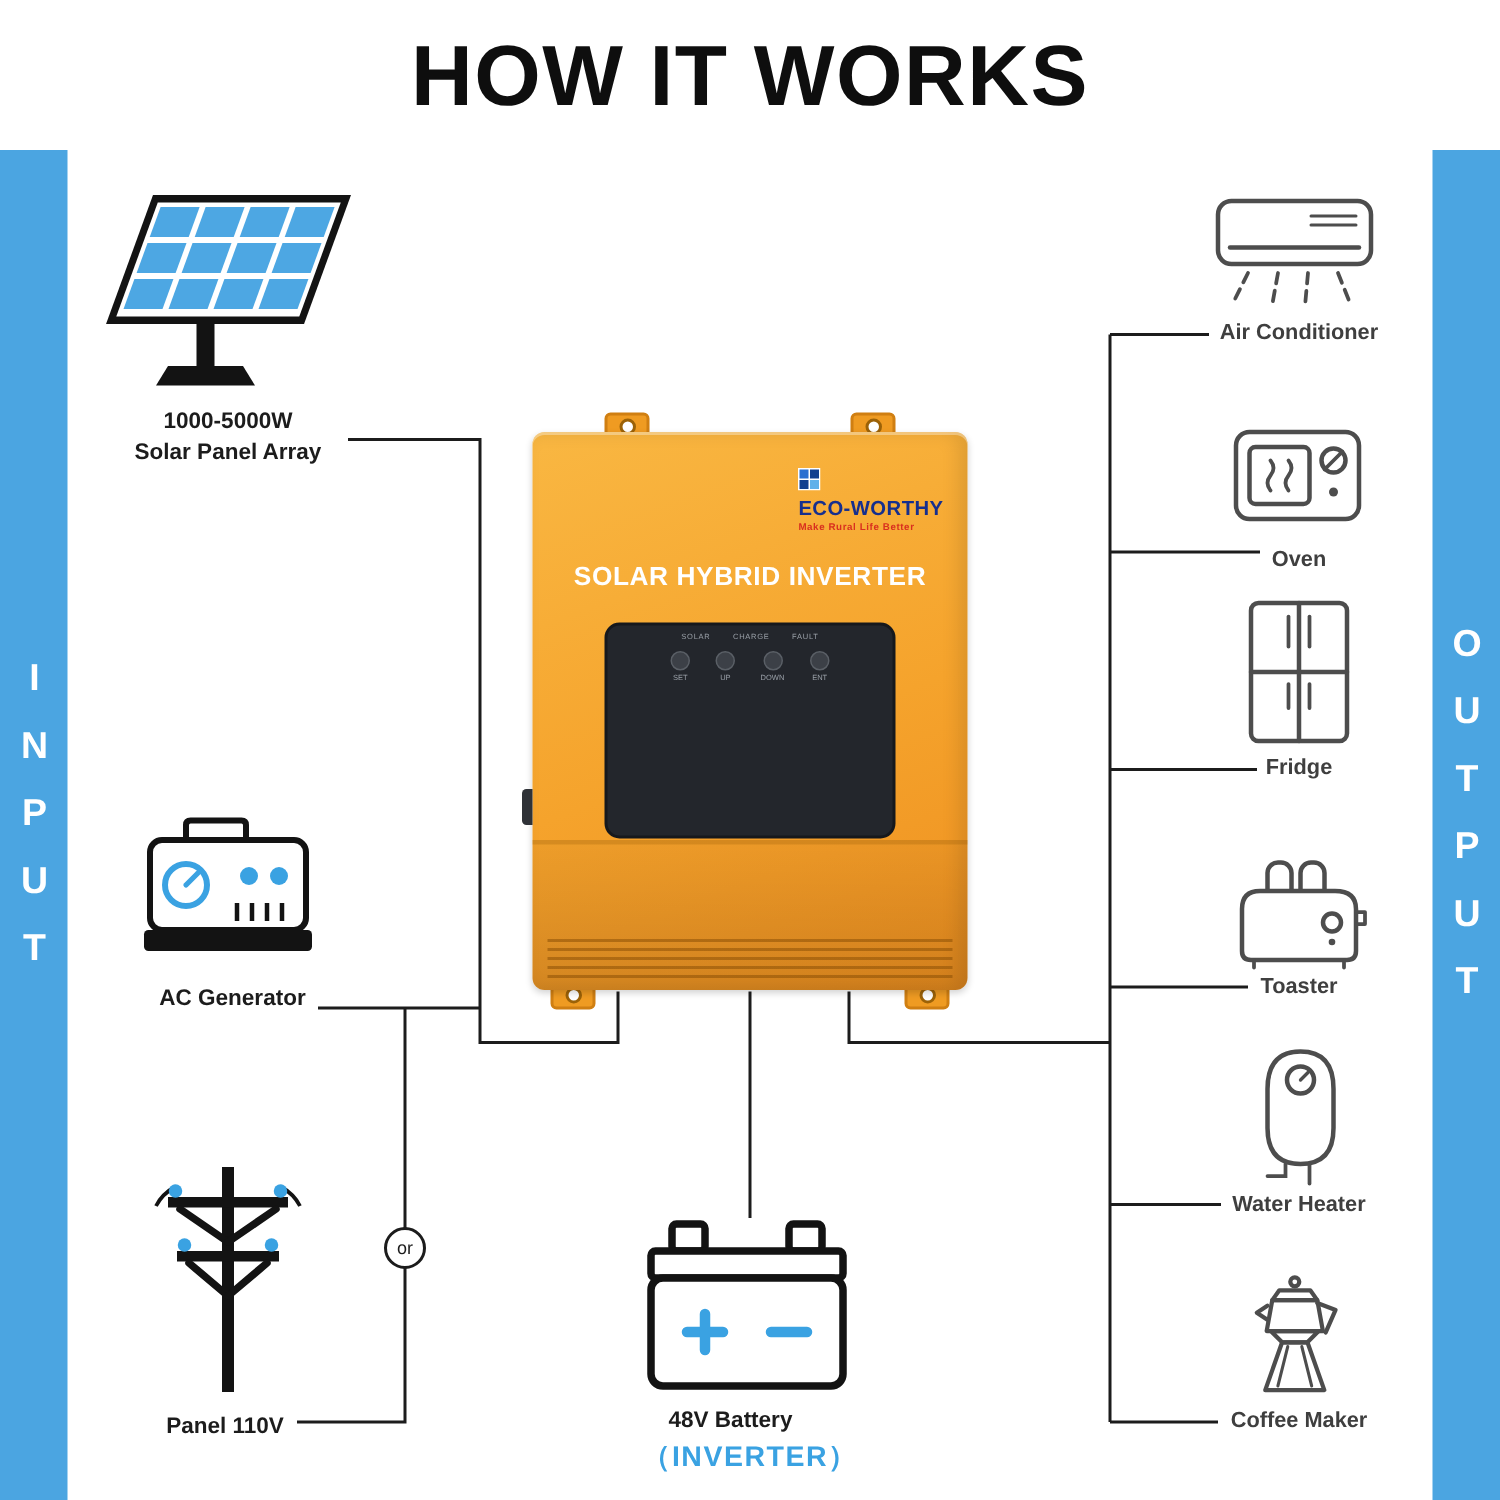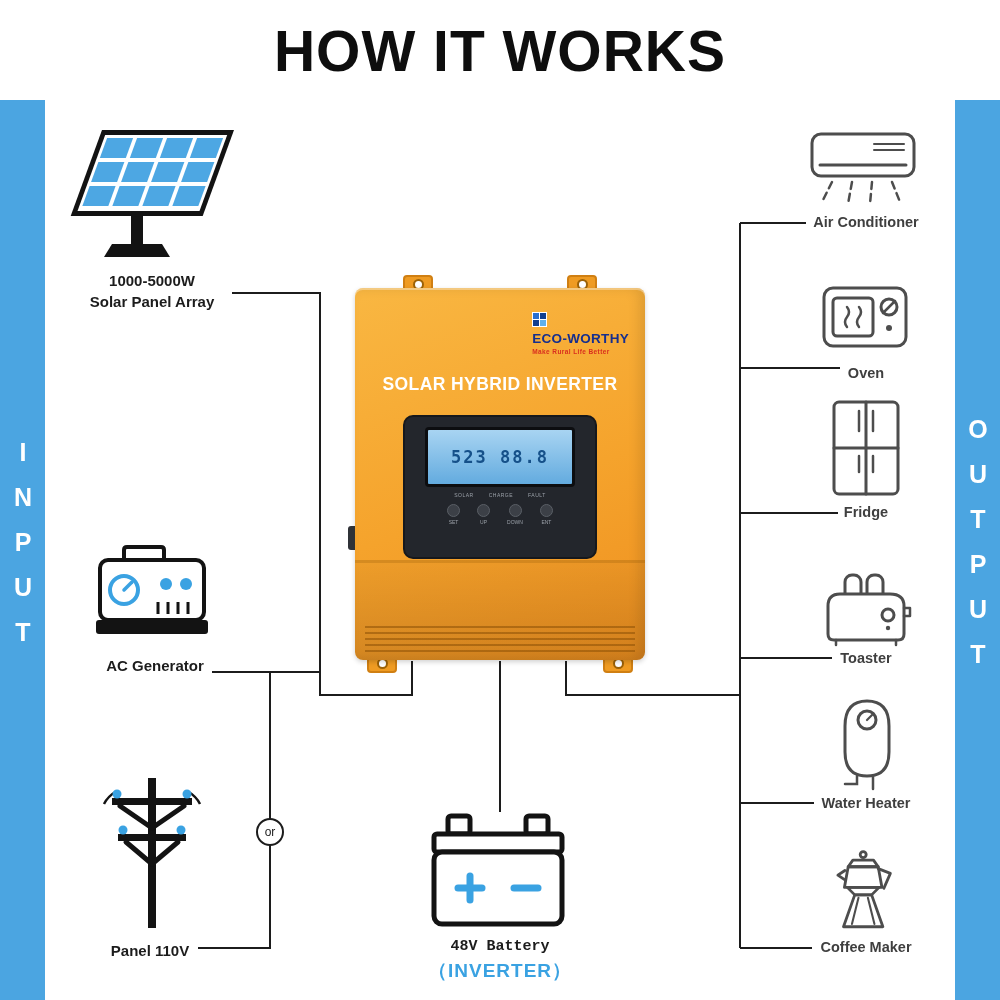--- a/index.html
+++ b/index.html
@@ -190,23 +190,20 @@
           <rect x="1" y="8" width="6" height="6" fill="#123F8F"></rect>
           <rect x="8" y="8" width="6" height="6" fill="#5FB0EA"></rect>
         </svg>
         <div class="logo-text">
           <div class="brand">ECO-WORTHY</div>
           <div class="tagline">Make Rural Life Better</div>
         </div>
       </div>
       <div class="inv-title">SOLAR HYBRID INVERTER</div>
       <div class="inv-panel">
-        <div class="lcd">
-          <span>523 88.8</span>
-        </div>
         <div class="status-row">
           <span>SOLAR</span>
           <span>CHARGE</span>
           <span>FAULT</span>
         </div>
         <div class="btn-row">
           <div class="pbtn">
               <span class="dot"></span>
               <span class="cap">SET</span>
             </div>
@@ -237,21 +234,21 @@
       <rect x="98" y="6" width="22" height="18" rx="3"></rect>
       <rect x="6" y="24" width="128" height="18" rx="3"></rect>
       <rect x="6" y="42" width="128" height="72" rx="8"></rect>
       <g stroke="#3AA2E2" stroke-width="7" stroke-linecap="round">
         <path d="M 30 78 H 54"></path>
           <path d="M 42 66 V 90"></path>
         <path d="M 86 78 H 110"></path>
       </g>
     </svg>
   </div>
-  <div class="lbl" style="left:400px;top:936px;width:200px;font-family:Liberation Mono, monospace;">48V Battery</div>
+  <div class="lbl" style="left:387px;top:936px;width:200px;">48V Battery</div>
   <div class="bat-note" style="left:380px;top:958px;width:240px;">（INVERTER）</div>
 
   <div class="icon" style="left:808px;top:128px;">
     <svg width="110" height="84" viewBox="0 0 110 84" fill="none" stroke="#4D4D4D" stroke-width="3" stroke-linecap="round">
       <rect x="4" y="6" width="102" height="42" rx="9"></rect>
       <path d="M 12 37 H 98"></path>
       <path d="M 66 16 H 96" stroke-width="2"></path>
       <path d="M 66 22 H 96" stroke-width="2"></path>
       <g stroke-width="2.5" stroke-dasharray="7 5">
         <path d="M 24 54 L 14 74"></path>

